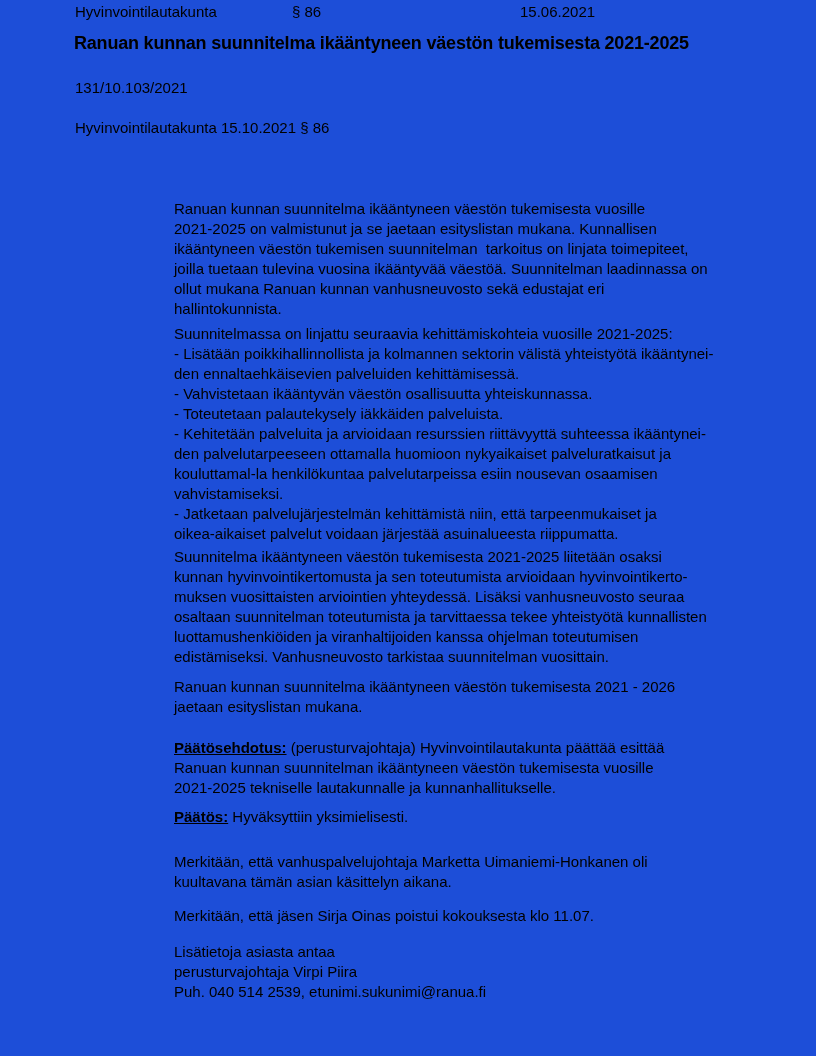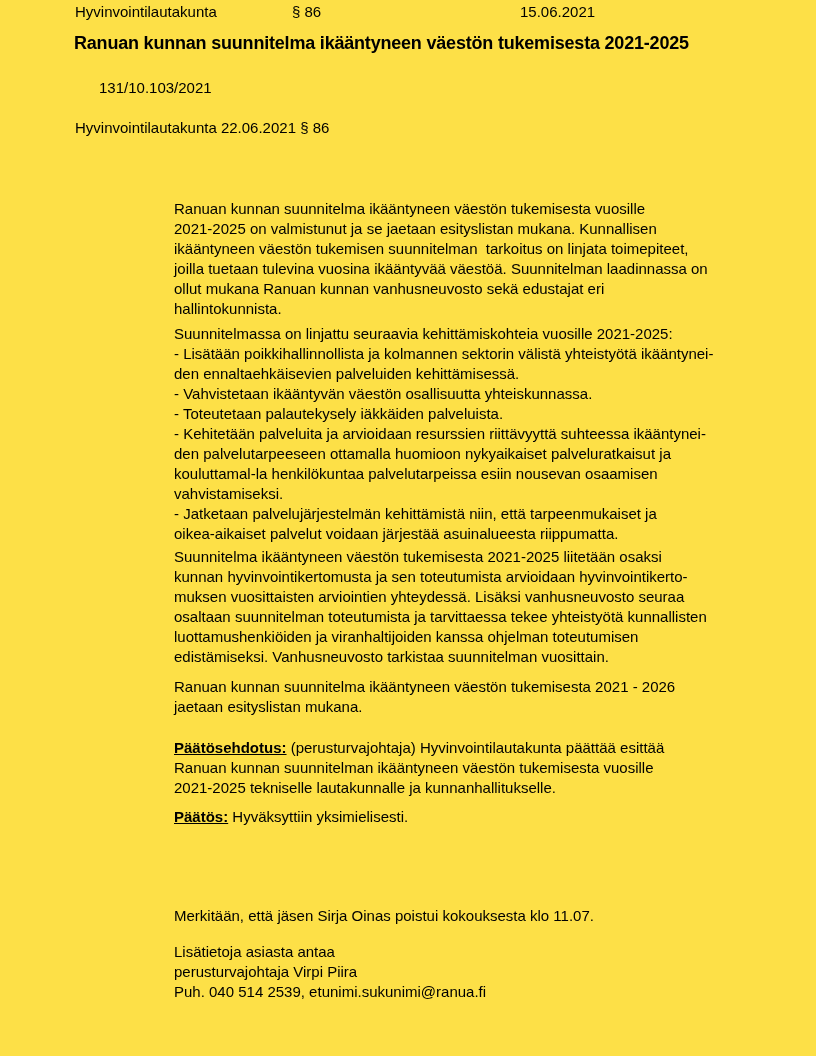--- a/index.html
+++ b/index.html
@@ -1,42 +1,42 @@
 <!DOCTYPE html>
 <html><head>
 <meta charset="utf-8">
 <style>
   html, body { margin: 0; padding: 0; background: #e8e8e8; }
   .page {
     position: relative;
     width: 816px;
     height: 1056px;
     margin: 0 auto;
-    background: #fde047;
+    background: #1d4ed8;
     font-family: "Liberation Sans", "DejaVu Sans", sans-serif;
     font-size: 15px;
     line-height: 20px;
     color: #000000;
     overflow: hidden;
   }
   .hdr-item { position: absolute; top: 2px; white-space: nowrap; }
   .hdr-committee { left: 75px; }
   .hdr-section { left: 292px; }
   .hdr-date { left: 520px; }
   .doc-title {
     position: absolute;
     left: 74px;
     top: 33px;
     margin: 0;
     font-size: 18px;
     font-weight: bold;
     letter-spacing: -0.2px;
     white-space: nowrap;
   }
-  .case-number { position: absolute; left: 75px; top: 78px; white-space: nowrap; margin-left: 24px; }
+  .case-number { position: absolute; left: 75px; top: 78px; white-space: nowrap; }
   .meeting-ref { position: absolute; left: 75px; top: 118px; white-space: nowrap; }
   .para {
     position: absolute;
     left: 162px;
     width: 605px;
     white-space: pre-wrap;
     margin: 12px;
   }
   .p-intro        { top: 187px; }
   .p-targets      { top: 312px; }
@@ -55,21 +55,21 @@
 <div class="page">
 
   <span class="hdr-item hdr-committee">Hyvinvointilautakunta</span>
   <span class="hdr-item hdr-section">§ 86</span>
   <span class="hdr-item hdr-date">15.06.2021</span>
 
   <h1 class="doc-title">Ranuan kunnan suunnitelma ikääntyneen väestön tukemisesta 2021-2025</h1>
 
   <div class="case-number">131/10.103/2021</div>
 
-  <div class="meeting-ref">Hyvinvointilautakunta 22.06.2021 § 86</div>
+  <div class="meeting-ref">Hyvinvointilautakunta 15.10.2021 § 86</div>
 
   <p class="para p-intro">Ranuan kunnan suunnitelma ikääntyneen väestön tukemisesta vuosille
 2021-2025 on valmistunut ja se jaetaan esityslistan mukana. Kunnallisen
 ikääntyneen väestön tukemisen suunnitelman  tarkoitus on linjata toimepiteet,
 joilla tuetaan tulevina vuosina ikääntyvää väestöä. Suunnitelman laadinnassa on
 ollut mukana Ranuan kunnan vanhusneuvosto sekä edustajat eri
 hallintokunnista.</p>
 
   <p class="para p-targets">Suunnitelmassa on linjattu seuraavia kehittämiskohteia vuosille 2021-2025:
 - Lisätään poikkihallinnollista ja kolmannen sektorin välistä yhteistyötä ikääntynei-
@@ -92,20 +92,22 @@
 
   <p class="para p-distribution">Ranuan kunnan suunnitelma ikääntyneen väestön tukemisesta 2021 - 2026
 jaetaan esityslistan mukana.</p>
 
   <p class="para p-proposal"><span class="lbl">Päätösehdotus:</span><span> (perusturvajohtaja) Hyvinvointilautakunta päättää esittää
 Ranuan kunnan suunnitelman ikääntyneen väestön tukemisesta vuosille
 2021-2025 tekniselle lautakunnalle ja kunnanhallitukselle.</span></p>
 
   <p class="para p-decision"><span class="lbl">Päätös:</span><span> Hyväksyttiin yksimielisesti.</span></p>
 
+  <p class="para p-hearing">Merkitään, että vanhuspalvelujohtaja Marketta Uimaniemi-Honkanen oli
+kuultavana tämän asian käsittelyn aikana.</p>
 
   <p class="para p-departure">Merkitään, että jäsen Sirja Oinas poistui kokouksesta klo 11.07.</p>
 
   <p class="para p-contact">Lisätietoja asiasta antaa
 perusturvajohtaja Virpi Piira
 Puh. 040 514 2539, etunimi.sukunimi@ranua.fi</p>
 
 </div>
 
 </body></html>

